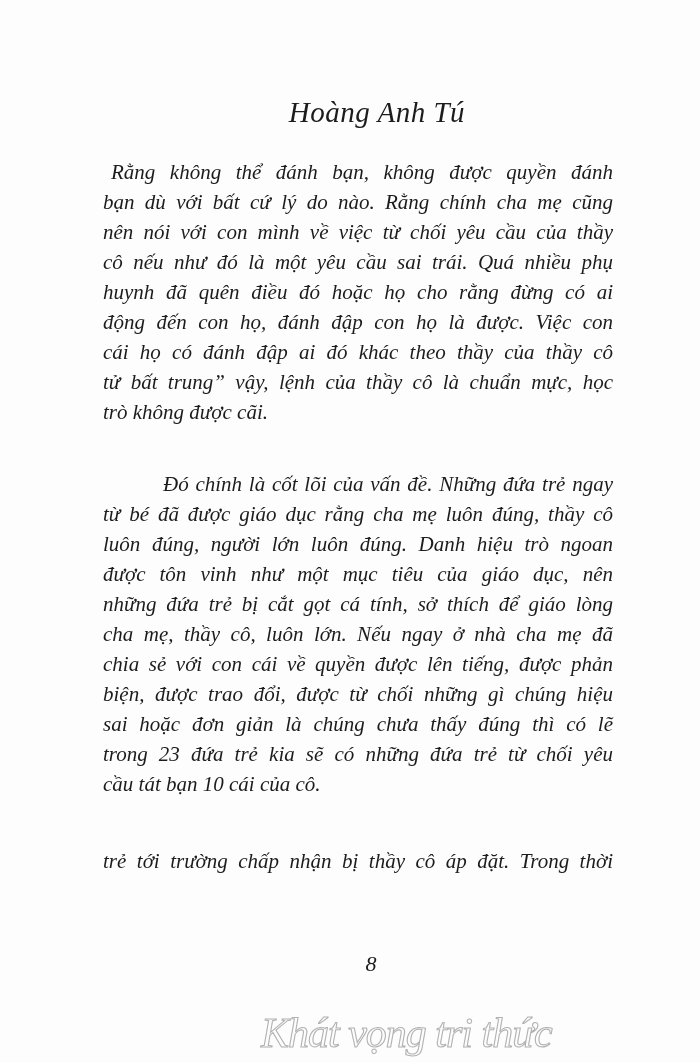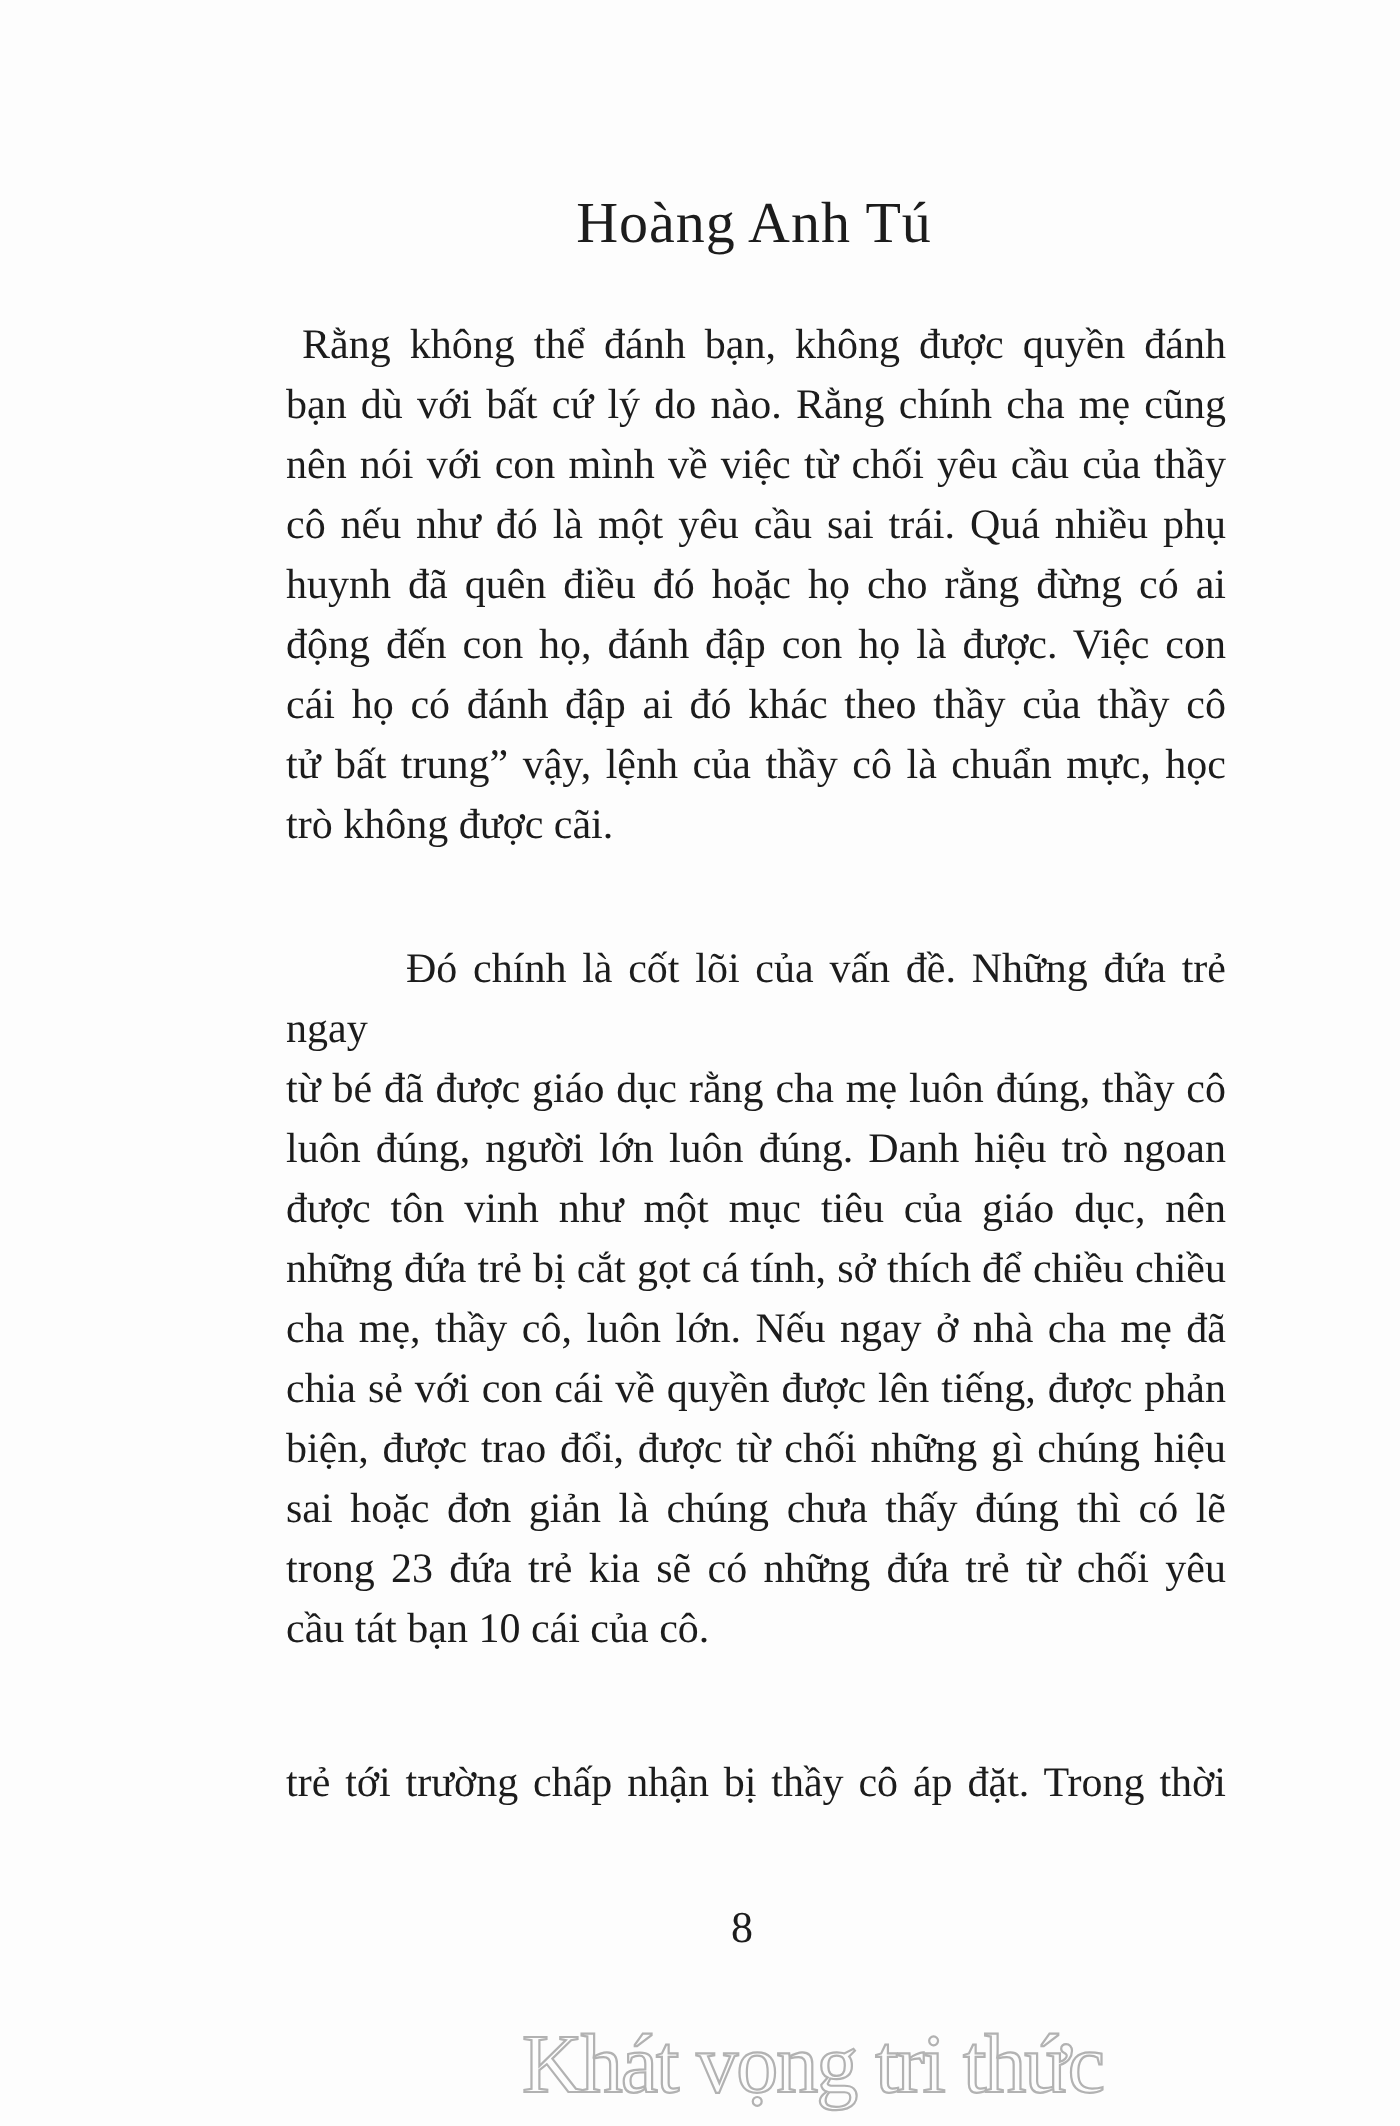--- a/index.html
+++ b/index.html
@@ -12,20 +12,21 @@
     overflow: hidden;
     font-family: "Liberation Serif", "DejaVu Serif", serif;
   }
   .page {
     position: relative;
     width: 700px;
     height: 1063px;
     background: var(--bg-color, #fdfdfd);
     color: var(--text-color, #1c1c1c);
     overflow: hidden;
+    font-style: italic;
   }
   
   .author-header {
     position: absolute;
     top: 96px;
     left: 103px;
     width: 510px;
     box-sizing: border-box;
     padding-left: 38px;
     text-align: center;
@@ -41,21 +42,20 @@
     width: 510px;
     font-size: 21px;
     line-height: 30px;
   }
   .paragraph { margin: 0; }
   .page-body .paragraph:nth-child(1) { margin-bottom: 42px; }
   .page-body .paragraph:nth-child(2) { margin-bottom: 47px; }
   .line {
     text-align: justify;
     text-align-last: justify;
-    margin-left: 40px;
   }
   .line.last-flush { text-align-last: left; }
   .line.indent-normal { text-indent: 60px; }
   .line.indent-small  { text-indent: 8px; }
   
   .page-number {
     position: absolute;
     top: 951px;
     left: 103px;
     width: 510px;
@@ -109,21 +109,21 @@
         <div class="line">động đến con họ, đánh đập con họ là được. Việc con</div>
         <div class="line">cái họ có đánh đập ai đó khác theo thầy của thầy cô</div>
         <div class="line">tử bất trung” vậy, lệnh của thầy cô là chuẩn mực, học</div>
         <div class="line last-flush">trò không được cãi.</div>
       </div>
       <div class="paragraph">
         <div class="line indent-normal">Đó chính là cốt lõi của vấn đề. Những đứa trẻ ngay</div>
         <div class="line">từ bé đã được giáo dục rằng cha mẹ luôn đúng, thầy cô</div>
         <div class="line">luôn đúng, người lớn luôn đúng. Danh hiệu trò ngoan</div>
         <div class="line">được tôn vinh như một mục tiêu của giáo dục, nên</div>
-        <div class="line">những đứa trẻ bị cắt gọt cá tính, sở thích để chiều chiều</div>
+        <div class="line">những đứa trẻ bị cắt gọt cá tính, sở thích để giáo lòng</div>
         <div class="line">cha mẹ, thầy cô, luôn lớn. Nếu ngay ở nhà cha mẹ đã</div>
         <div class="line">chia sẻ với con cái về quyền được lên tiếng, được phản</div>
         <div class="line">biện, được trao đổi, được từ chối những gì chúng hiệu</div>
         <div class="line">sai hoặc đơn giản là chúng chưa thấy đúng thì có lẽ</div>
         <div class="line">trong 23 đứa trẻ kia sẽ có những đứa trẻ từ chối yêu</div>
         <div class="line last-flush">cầu tát bạn 10 cái của cô.</div>
       </div>
       <div class="paragraph">
         <div class="line">trẻ tới trường chấp nhận bị thầy cô áp đặt. Trong thời</div>
       </div>

